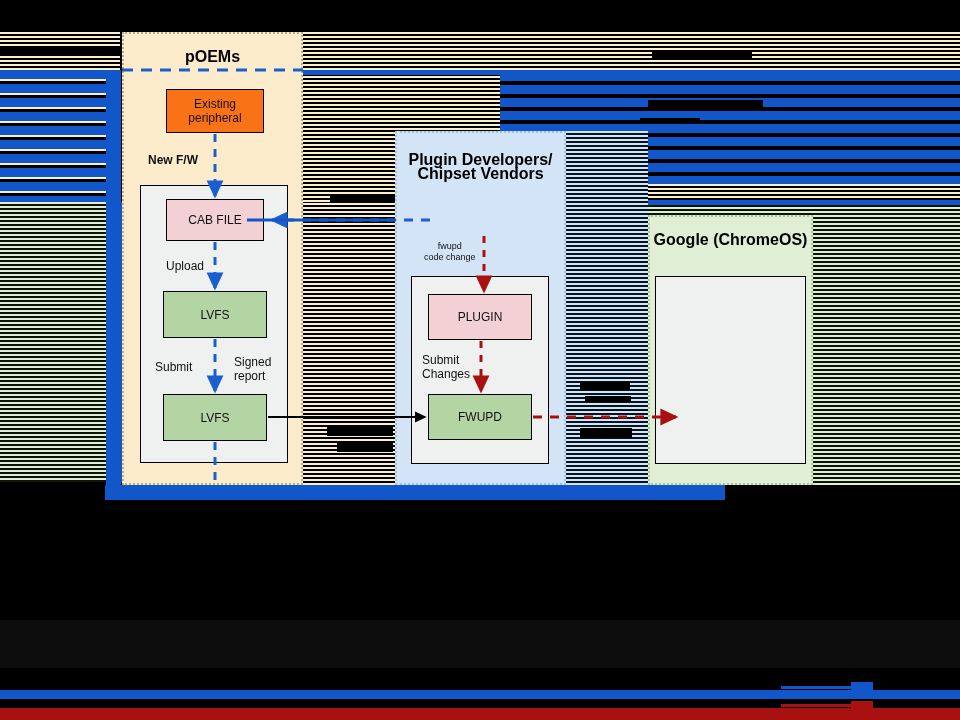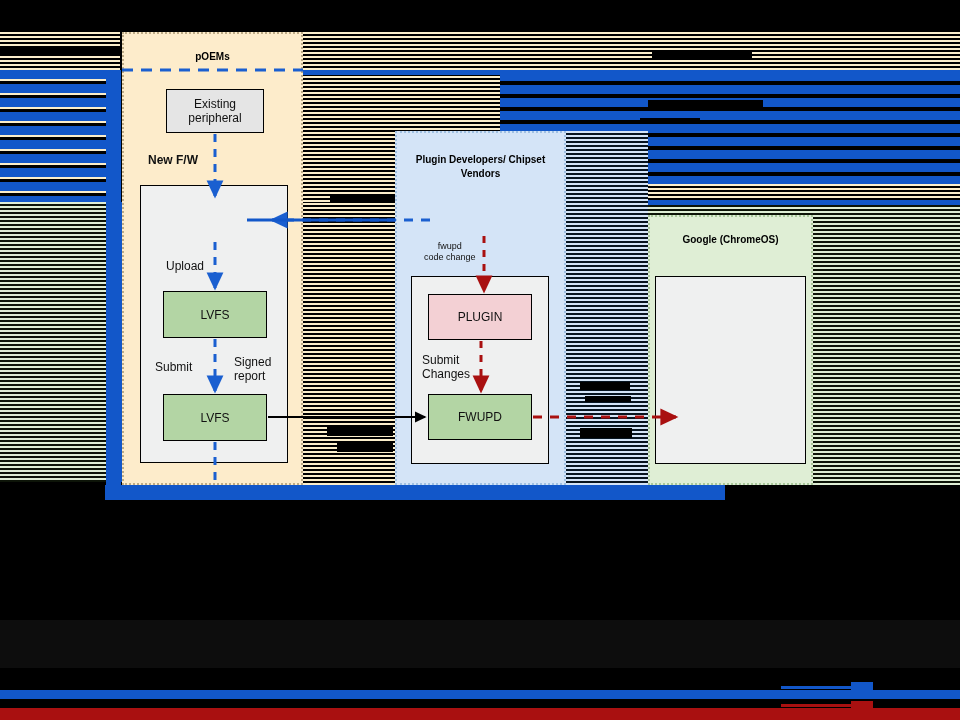--- a/index.html
+++ b/index.html
@@ -11,28 +11,28 @@
   .s-tan{background:repeating-linear-gradient(to bottom,#fbeecb 0px,#fbeecb 2px,#000 2px,#000 4px);}
   .s-blue{background:repeating-linear-gradient(to bottom,#d4e4f7 0px,#d4e4f7 2px,#071420 2px,#071420 4px);}
   .s-green{background:repeating-linear-gradient(to bottom,#dfeed5 0px,#dfeed5 2px,#0d1408 2px,#0d1408 4px);}
   .solid{position:absolute;}
 
   
   .panel{position:absolute;box-sizing:border-box;}
   .panel-oem{background:#fdeccb;border:2px dotted #bdab86;}
   .panel-plugin{background:#d4e4f7;border:2px dotted #9fc0e2;}
   .panel-google{background:#dfeed5;border:2px dotted #a8c79a;}
-  .panel-title{position:absolute;left:0;right:0;text-align:center;font-size:10px;font-weight:bold;color:#000;line-height:14px;}
+  .panel-title{position:absolute;left:0;right:0;text-align:center;font-size:16px;font-weight:bold;color:#000;line-height:14px;}
 
   .innerbox{position:absolute;box-sizing:border-box;background:#eff0f0;border:1.5px solid #000;}
 
   .node{position:absolute;box-sizing:border-box;border:1.5px solid #000;
         display:flex;align-items:center;justify-content:center;text-align:center;
         font-size:12px;color:#111;line-height:14px;}
-  .n-blue{background:#e5e5e5;}
+  .n-blue{background:#f97316;}
   .n-pink{background:#f3d0d4;}
   .n-green{background:#b3d5a4;justify-content:center;}
   .n-white{background:#eff0f0;border:1px solid #000;font-weight:bold;font-size:12px;}
 
   .lbl{position:absolute;font-size:12px;color:#111;line-height:14px;white-space:pre-line;}
 
   svg.overlay{position:absolute;left:0;top:0;width:960px;height:720px;pointer-events:none;}
 </style>
 </head>
 <body>
@@ -103,20 +103,23 @@
 
   <div class="innerbox" style="left:140px;top:185px;width:148px;height:278px;"></div>
   <div class="innerbox" style="left:411px;top:276px;width:138px;height:188px;"></div>
   <div class="innerbox" style="left:655px;top:276px;width:151px;height:188px;"></div>
 
   <div class="node n-blue" style="left:166px;top:89px;width:98px;height:44px;">
     <span>Existing
 peripheral</span>
   </div>
 
+  <div class="node n-pink" style="left:166px;top:199px;width:98px;height:42px;">
+    <span>CAB FILE</span>
+  </div>
 
   <div class="node n-green" style="left:163px;top:291px;width:104px;height:47px;">
     <span>LVFS</span>
   </div>
 
   <div class="node n-green" style="left:163px;top:394px;width:104px;height:47px;">
     <span>LVFS</span>
   </div>
 
 

